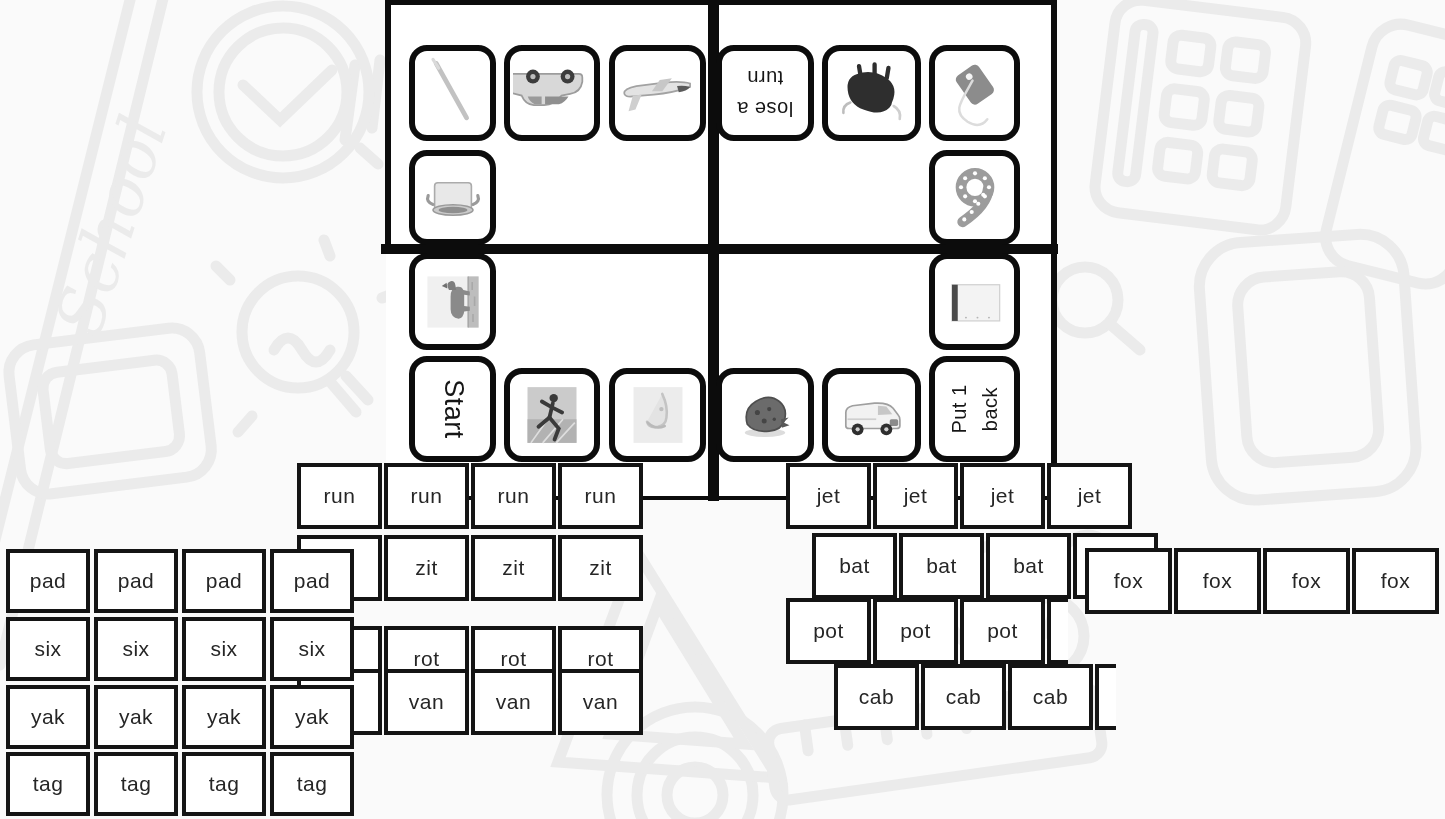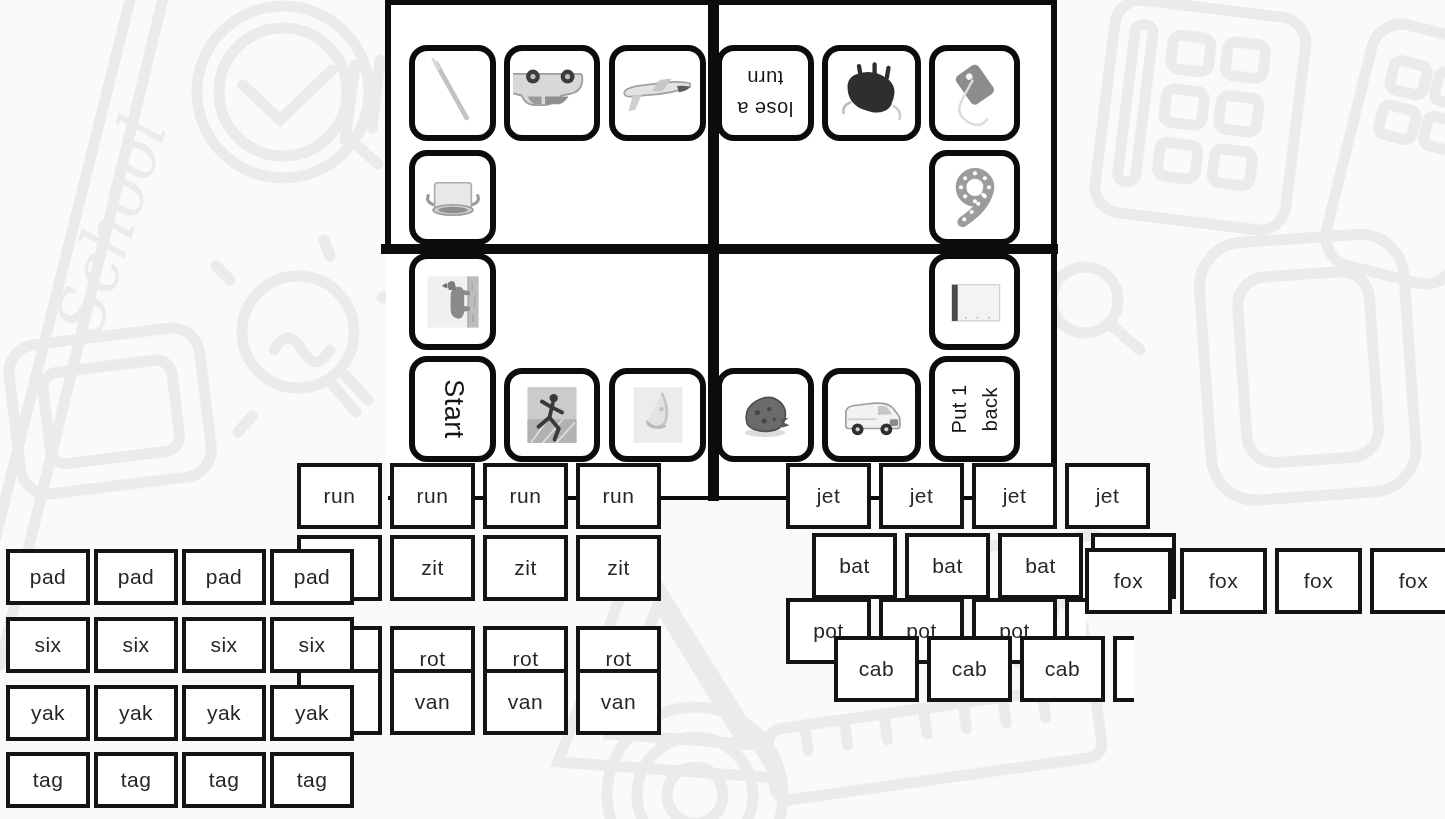--- a/index.html
+++ b/index.html
@@ -13,26 +13,26 @@
   
   .tile{position:absolute;background:#fff;border:6px solid #0c0c0c;border-radius:18px;
         box-sizing:border-box;z-index:4;display:flex;align-items:center;justify-content:center;}
   .ttext{position:absolute;inset:0;display:flex;flex-direction:column;align-items:center;
          justify-content:center;color:#161616;font-size:20px;line-height:1.55;letter-spacing:.5px;}
   .rot180{transform:rotate(180deg);}
   .rot90{transform:rotate(90deg);}
   .rotm90{transform:rotate(-90deg);}
   .start-size{font-size:27px;}
   
-  .strip{position:absolute;display:flex;gap:8px;}
+  .strip{position:absolute;display:flex;gap:2px;}
   .card{background:#fff;border:4px solid #141414;box-sizing:border-box;flex:0 0 auto;
         display:flex;align-items:center;justify-content:center;
         font-size:21px;color:#262626;letter-spacing:.5px;}
   .cw{width:85px;height:66px;}   
-  .cl{width:84px;height:56px;}   
+  .cl{width:84px;height:64px;}   
   .cut{width:21px;height:66px;border-right:none;}
   .z8{z-index:8;align-items:center;} .z12{z-index:12;} .z20{z-index:20;}
 </style>
 </head>
 <body>
 
 <div id="stage">
 
   <svg id="doodles" width="1445" height="819" viewBox="0 0 1445 819">
     <g stroke="#ebebeb" stroke-width="11" fill="none" stroke-linecap="round">
@@ -341,21 +341,21 @@
     <div class="card cw">bat</div>
     <div class="card cw">bat</div>
     <div class="card cw"></div>
   </div>
   <div class="strip z8" style="left:786px;top:598px;">
     <div class="card cw">pot</div>
     <div class="card cw">pot</div>
     <div class="card cw">pot</div>
     <div class="card cut"></div>
   </div>
-  <div class="strip z8" style="left:786px;top:636px;padding-left:48px;">
+  <div class="strip z8" style="left:786px;top:664px;padding-left:48px;">
     <div class="card cw">cab</div>
     <div class="card cw">cab</div>
     <div class="card cw">cab</div>
     <div class="card cut"></div>
   </div>
 
   <div class="strip z20" style="left:6px;top:549px;gap:4px;">
     <div class="card cl">pad</div>
     <div class="card cl">pad</div>
     <div class="card cl">pad</div>

